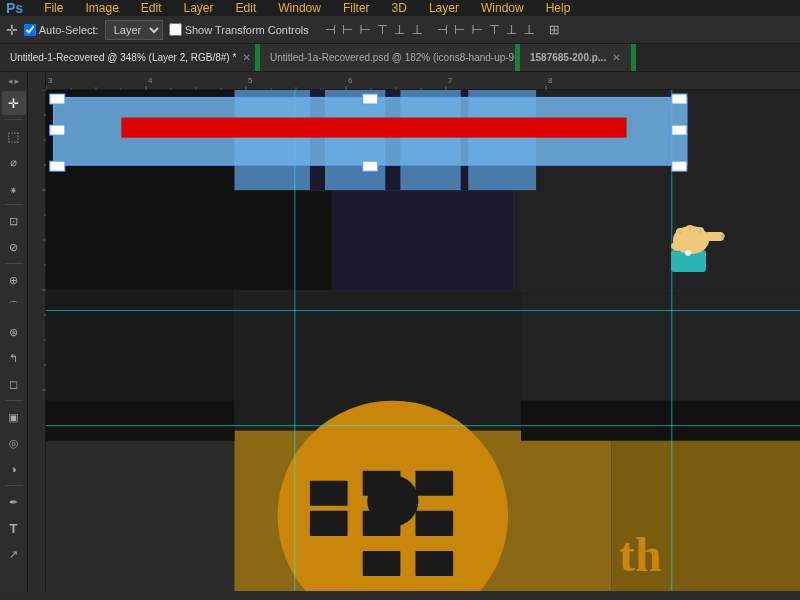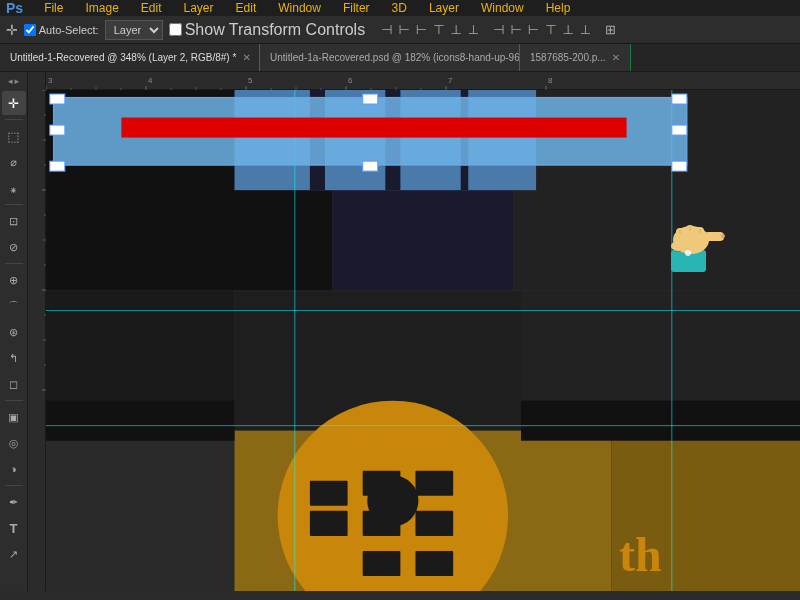--- a/index.html
+++ b/index.html
@@ -66,21 +66,21 @@
       background: #252525;
       border-bottom: 1px solid #1a1a1a;
     }
     .tab {
       display: flex; align-items: center;
       padding: 0 10px;
       height: 100%;
       font-size: 11px;
       color: #aaa;
       background: #303030;
-      border-right: 1px solid #15803d;
+      border-right: 5px solid #15803d;
       cursor: pointer;
       white-space: nowrap;
       max-width: 260px;
       overflow: hidden;
     }
     .tab.active {
       background: #2b2b2b;
       color: #ddd;
     }
     .tab .close-btn {
@@ -194,21 +194,21 @@
   <div class="move-icon">✛</div>
   <label class="checkbox-label">
     <input type="checkbox" checked="" style="">
     <span>Auto-Select:</span>
   </label>
   <select class="dropdown-select">
     <option>Layer</option>
   </select>
   <label class="transform-checkbox">
     <input type="checkbox" style="">
-    <span style="font-size:16px;color:#ccc;">Show Transform Controls</span>
+    <span style="font-size:11px;color:#ccc;">Show Transform Controls</span>
   </label>
   <div style="display:flex;gap:2px;margin-left:8px;">
     <span class="opt-icon">⊣</span>
     <span class="opt-icon">⊢</span>
     <span class="opt-icon">⊢</span>
     <span class="opt-icon">⊤</span>
     <span class="opt-icon">⊥</span>
     <span class="opt-icon">⊥</span>
   </div>
   <div style="display:flex;gap:2px;margin-left:4px;">
@@ -225,21 +225,21 @@
 <div id="tab-bar">
   <div class="tab active">
     <span style="font-size:10px;">Untitled-1-Recovered @ 348% (Layer 2, RGB/8#) *</span>
     <span class="close-btn">✕</span>
   </div>
   <div class="tab">
     <span style="font-size:10px;">Untitled-1a-Recovered.psd @ 182% (icons8-hand-up-96 copy 4, RGB/8#) *</span>
 
   </div>
   <div class="tab">
-    <span style="font-size:10px;">1587685-200.p...</span>
+    <span style="font-size:10px;font-weight:bold;">1587685-200.p...</span>
     <span class="close-btn">✕</span>
   </div>
 </div>
 
 <div id="main-area">
 
   <div id="toolbar">
 
     <div style="display:flex;gap:2px;margin-bottom:3px;">
       <span style="font-size:9px;color:#888;">◂</span>

